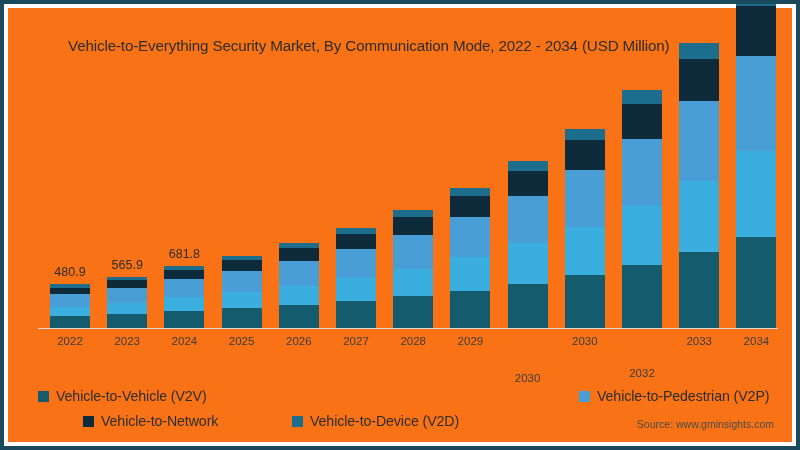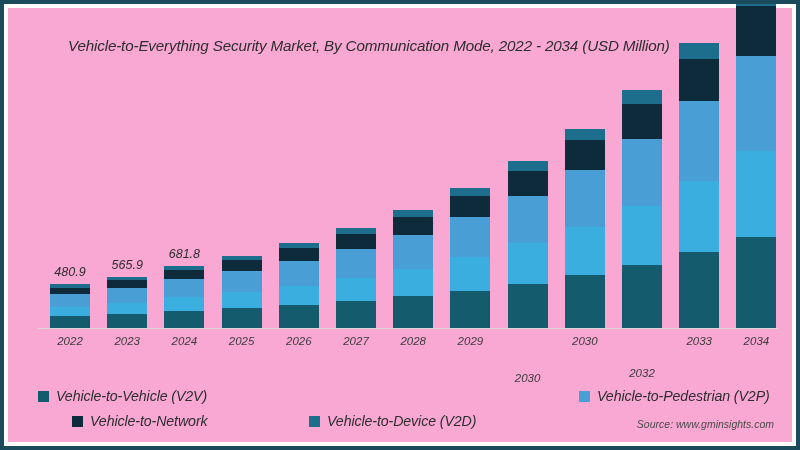--- a/index.html
+++ b/index.html
@@ -15,23 +15,22 @@
     width: 800px;
     height: 450px;
     background: #ffffff;
     box-sizing: border-box;
     border: 4px solid #1b4a5c;
     overflow: hidden;
   }
   #inner-frame {
     position: absolute;
     left: 4px; top: 4px; right: 4px; bottom: 4px;
-    background: #f9a8d4;
+    background: #f97316;
     box-sizing: border-box;
-    font-style: italic;
   }
 
   
   .chart-title {
     position: absolute;
     left: 60px;
     top: 29px;
     font-size: 15.2px;
     color: #2d2d2d;
     letter-spacing: -0.15px;
@@ -291,25 +290,25 @@
     <div id="legend">
 
     <div class="legend-item" style="left: 0px; top: 0px;">
           <span class="legend-swatch" style="background: rgb(21, 91, 110);"></span>
           <span class="legend-label">Vehicle-to-Vehicle (V2V)</span>
         </div>
         <div class="legend-item" style="left: 541px; top: 0px;">
           <span class="legend-swatch" style="background: rgb(74, 158, 214);"></span>
           <span class="legend-label">Vehicle-to-Pedestrian (V2P)</span>
         </div>
-        <div class="legend-item" style="left: 4px; top: 25px; padding-left: 30px;">
+        <div class="legend-item" style="left: 15px; top: 25px; padding-left: 30px;">
           <span class="legend-swatch" style="background: rgb(13, 43, 58);"></span>
           <span class="legend-label">Vehicle-to-Network</span>
         </div>
-        <div class="legend-item" style="left: 271px; top: 25px;">
+        <div class="legend-item" style="left: 254px; top: 25px;">
           <span class="legend-swatch" style="background: rgb(29, 110, 140);"></span>
           <span class="legend-label">Vehicle-to-Device (V2D)</span>
         </div>
       </div>
 
     <div class="source-note">Source: www.gminsights.com</div>
 
   </div>
 </div>
 

